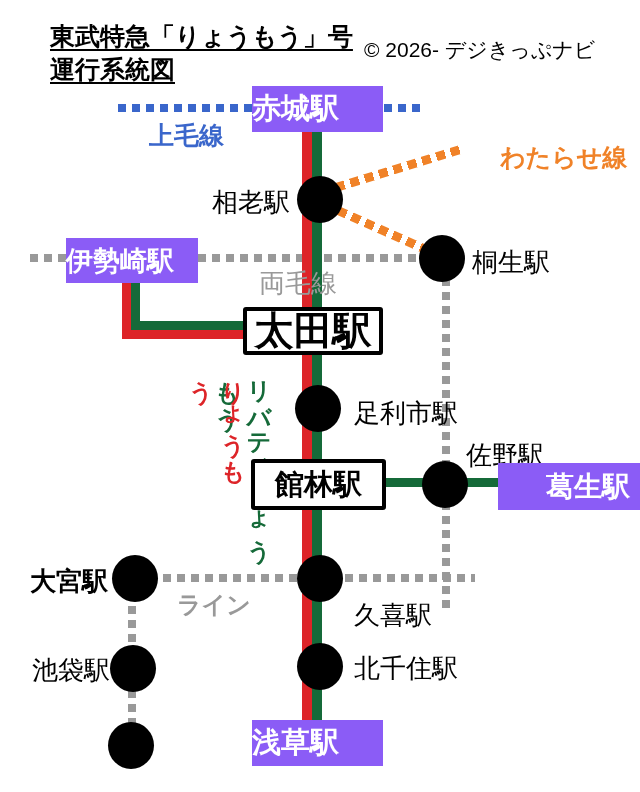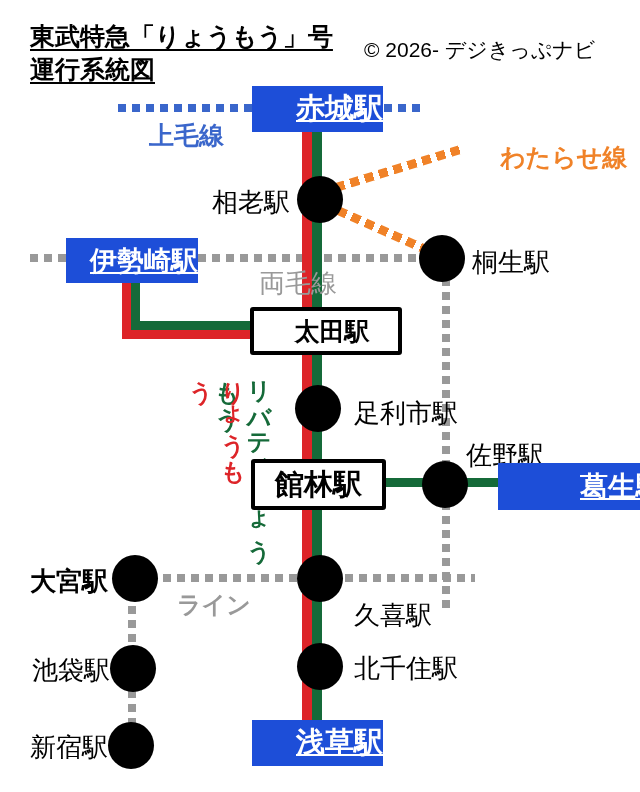--- a/index.html
+++ b/index.html
@@ -5,38 +5,38 @@
   html,body { margin:0; padding:0; background:#fff; }
   .canvas {
     position: relative;
     width: 640px; height: 792px;
     background: #fff;
     font-family: "Liberation Sans", "DejaVu Sans", sans-serif;
     overflow: hidden;
   }
   
   .title { position:absolute; left:30px; top:20px; font-size:25px; font-weight:bold; color:#000; line-height:33px; }
-  .title span { text-decoration: underline; text-decoration-thickness:2px; text-underline-offset:4px; }
+  .title span { text-decoration: underline; text-decoration-thickness:2px; text-underline-offset:4px;margin-left:20px; }
   .copyright { position:absolute; left:364px; top:36px; font-size:21px; color:#000; }
 
   
   .seg { position:absolute; }
   .dash-h { height:8px; background: repeating-linear-gradient(to right, var(--c) 0 8px, transparent 8px 14px); }
   .dash-v { width:8px;  background: repeating-linear-gradient(to bottom, var(--c) 0 8px, transparent 8px 14px); }
   .blue-dash   { --c: var(--blue,   #3a66cb); }
   .gray-dash   { --c: var(--gray,   #999999); }
   .orange-dash { --c: var(--orange, #f08228); height:9px;
                  background: repeating-linear-gradient(to right, var(--c) 0 9px, transparent 9px 15px);
                  transform-origin: 0 50%; }
   .solid-red   { background: var(--red,   #dd2428); }
   .solid-green { background: var(--green, #156a39); }
 
   
-  .box-black { position:absolute; background:#1d4ed8; color:#fff; font-weight:bold;
-               display:flex; align-items:center; justify-content:flex-end; z-index:3;text-decoration:underline; }
+  .box-black { position:absolute; background:#8b5cf6; color:#fff; font-weight:bold;
+               display:flex; align-items:center; justify-content:flex-start; z-index:3; }
   .box-white { position:absolute; background:#fff; color:#000; font-weight:bold;
                border:4px solid #000; border-radius:3px;
                display:flex; align-items:center; justify-content:center; z-index:3; }
   .dot { position:absolute; width:46px; height:47px; background:#000; border-radius:50%; z-index:3; }
 
   
   .lbl { position:absolute; font-size:26px; color:#000; white-space:nowrap; z-index:2; }
   .lbl-r { text-align:right; }
   .line-lbl { position:absolute; font-size:25px; font-weight:bold; white-space:nowrap; z-index:2; }
   .jomo-lbl   { color: var(--blue,   #3a66cb); }
@@ -98,21 +98,21 @@
   <div class="box-black" style="left:66px; top:238px; width:132px; height:45px; font-size:27px;">
     <span>伊勢崎駅</span>
   </div>
   <div class="box-black" style="left:498px; top:463px; width:118px; height:47px; font-size:28px;padding-left:48px;">
     <span>葛生駅</span>
   </div>
   <div class="box-black" style="left:252px; top:720px; width:131px; height:46px; font-size:29px;">
     <span>浅草駅</span>
   </div>
 
-  <div class="box-white" style="left:250px; top:307px; width:132px; height:40px; font-size:25px;padding-left:12px;">
+  <div class="box-white" style="left:243px; top:307px; width:132px; height:40px; font-size:39px;">
     <span>太田駅</span>
   </div>
   <div class="box-white" style="left:251px; top:459px; width:127px; height:43px; font-size:29px;">
     <span>館林駅</span>
   </div>
 
   <div class="dot" style="left:297px; top:176px;"></div>
   <div class="dot" style="left:419px; top:235px;"></div>
   <div class="dot" style="left:295px; top:385px;"></div>
   <div class="dot" style="left:422px; top:461px;"></div>
@@ -123,15 +123,14 @@
   <div class="dot" style="left:108px; top:722px;"></div>
 
   <div class="lbl lbl-r" style="left:200px; top:185px; width:90px;">相老駅</div>
   <div class="lbl" style="left:472px; top:245px;">桐生駅</div>
   <div class="lbl" style="left:354px; top:396px;">足利市駅</div>
   <div class="lbl" style="left:458px; top:438px;margin-left:8px;">佐野駅</div>
   <div class="lbl lbl-r" style="left:30px; top:564px; width:76px;font-weight:bold;">大宮駅</div>
   <div class="lbl" style="left:354px; top:598px;">久喜駅</div>
   <div class="lbl lbl-r" style="left:32px; top:653px; width:76px;">池袋駅</div>
   <div class="lbl" style="left:354px; top:651px;">北千住駅</div>
-  <div class="lbl lbl-r" style="left:30px; top:730px; width:76px;">新宿駅</div>
 
 </div>
 
 </body></html>

